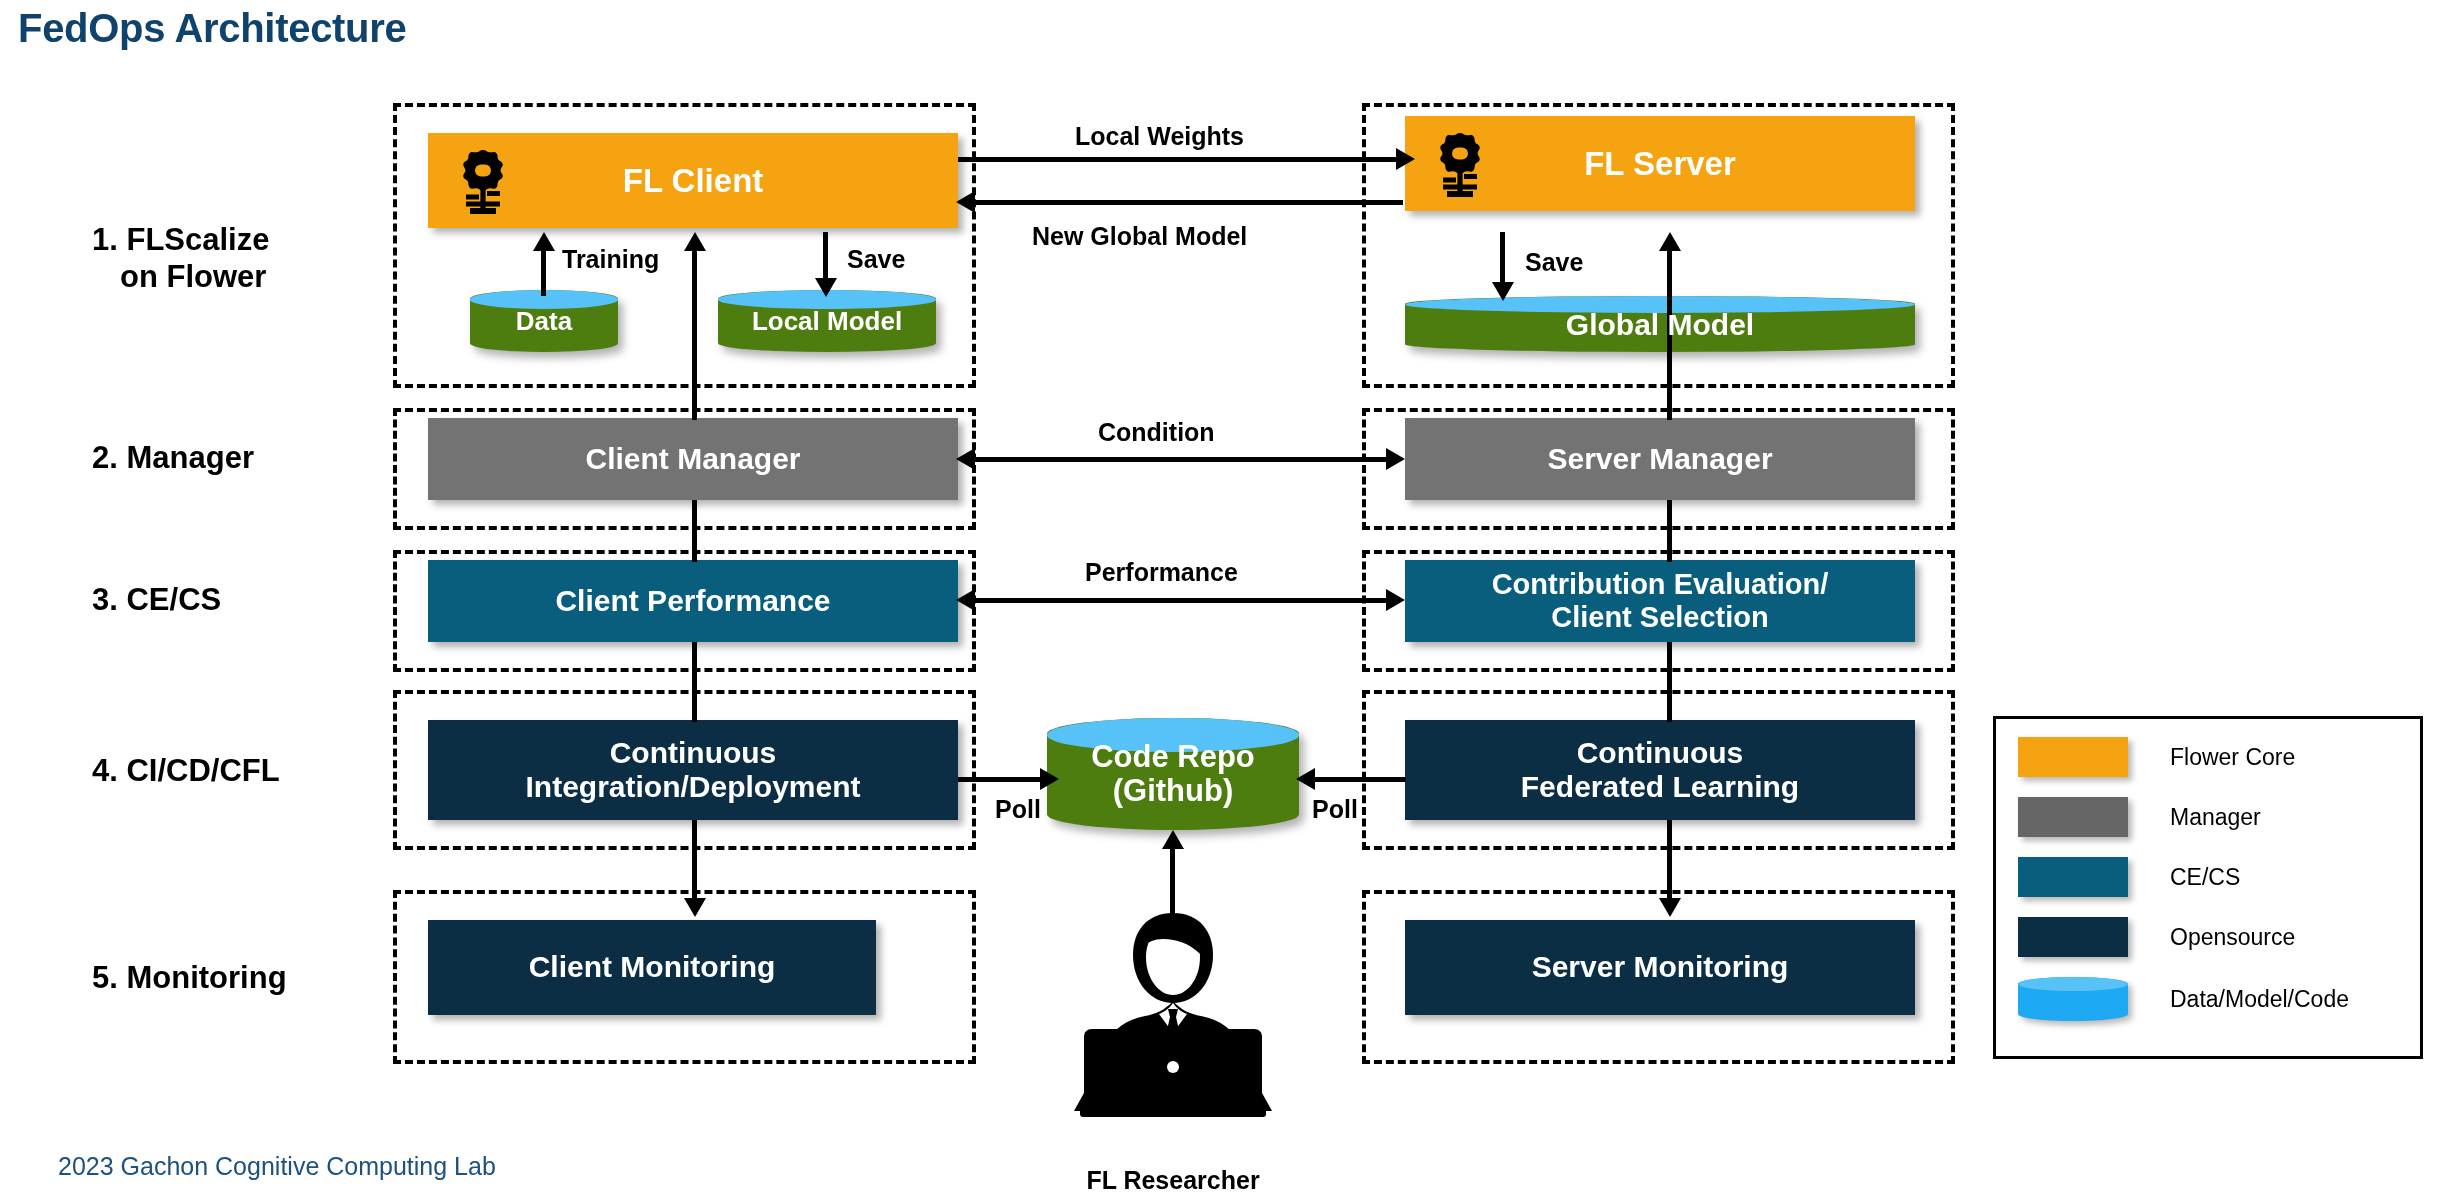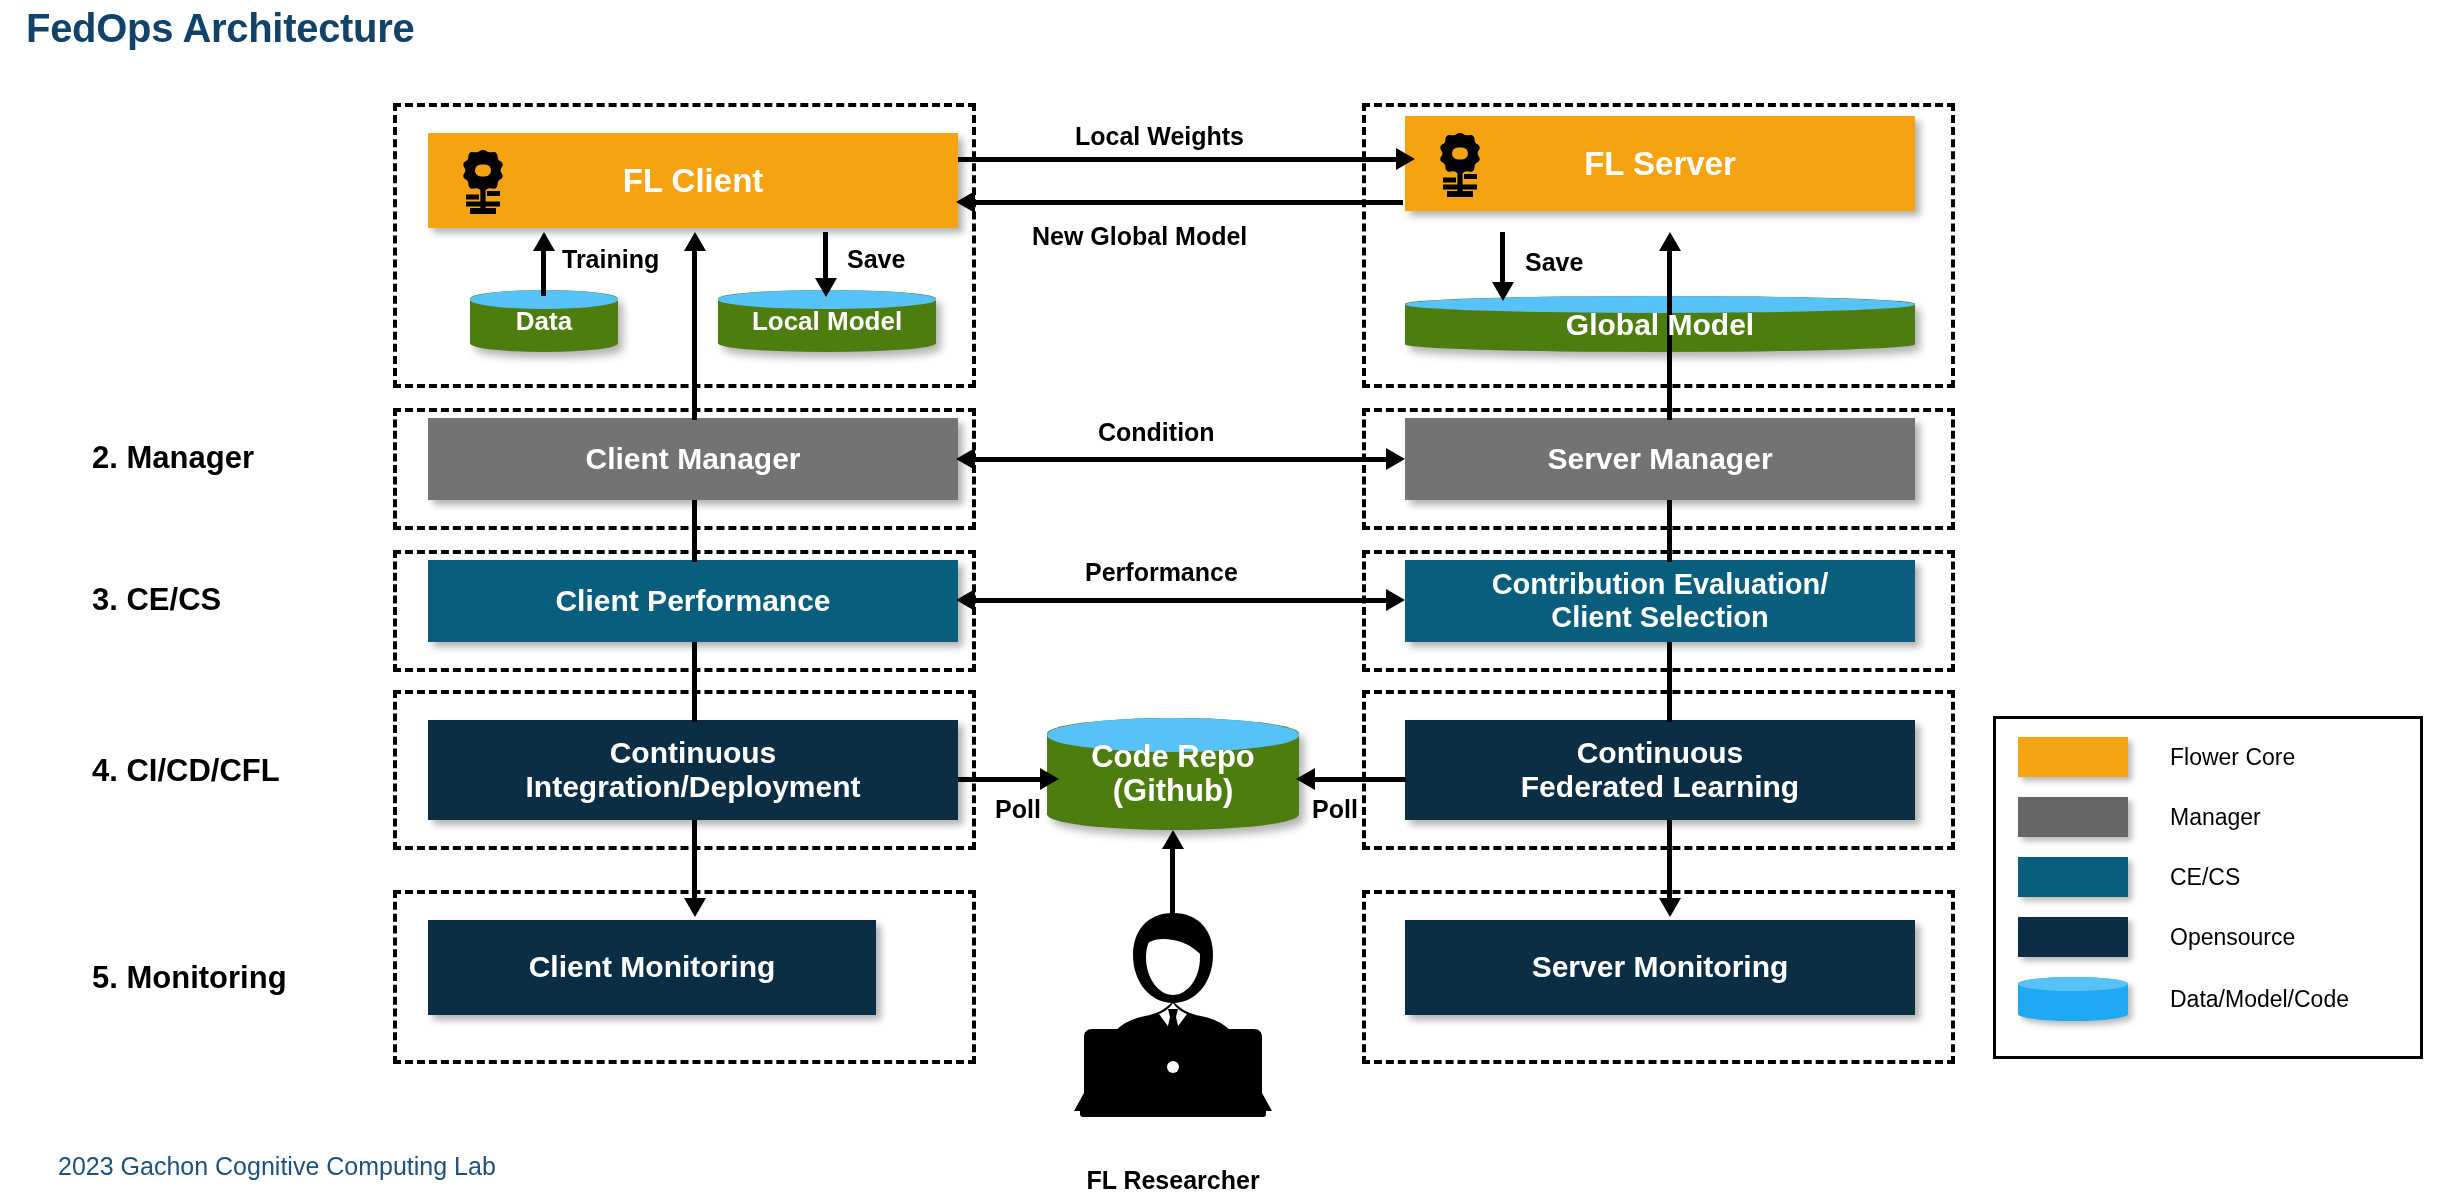--- a/index.html
+++ b/index.html
@@ -6,21 +6,21 @@
   html, body {
     width: 2444px; height: 1195px;
     background: #ffffff;
     font-family: "Liberation Sans", sans-serif;
     overflow: hidden;
   }
   #stage { position: relative; width: 2444px; height: 1195px; background:#fff; }
 
   
   .title {
-    position: absolute; left: 26px; top: 6px;
+    position: absolute; left: 18px; top: 6px;
     font-size: 40px; font-weight: bold; color: #10436B;
     letter-spacing: -0.3px;
   }
   .footer {
     position: absolute; left: 58px; top: 1152px;
     font-size: 25px; color: #1C5180; font-weight: 400;
   }
 
   
   .rowlabel {
@@ -115,20 +115,24 @@
   }
 </style>
 </head>
 <body>
 
 <div id="stage">
 
   <div class="title">FedOps Architecture</div>
   <div class="footer">2023 Gachon Cognitive Computing Lab</div>
 
+  <div class="rowlabel" style="left:92px; top:222px;">
+    <div>1. FLScalize</div>
+    <div class="light" style="margin-left:28px;">on Flower</div>
+  </div>
   <div class="rowlabel" style="left:92px; top:440px;">
     <div>2. Manager</div>
   </div>
   <div class="rowlabel" style="left:92px; top:582px;">
     <div>3. CE/CS</div>
   </div>
   <div class="rowlabel" style="left:92px; top:753px;">
     <div>4. CI/CD/CFL</div>
   </div>
   <div class="rowlabel" style="left:92px; top:960px;">

